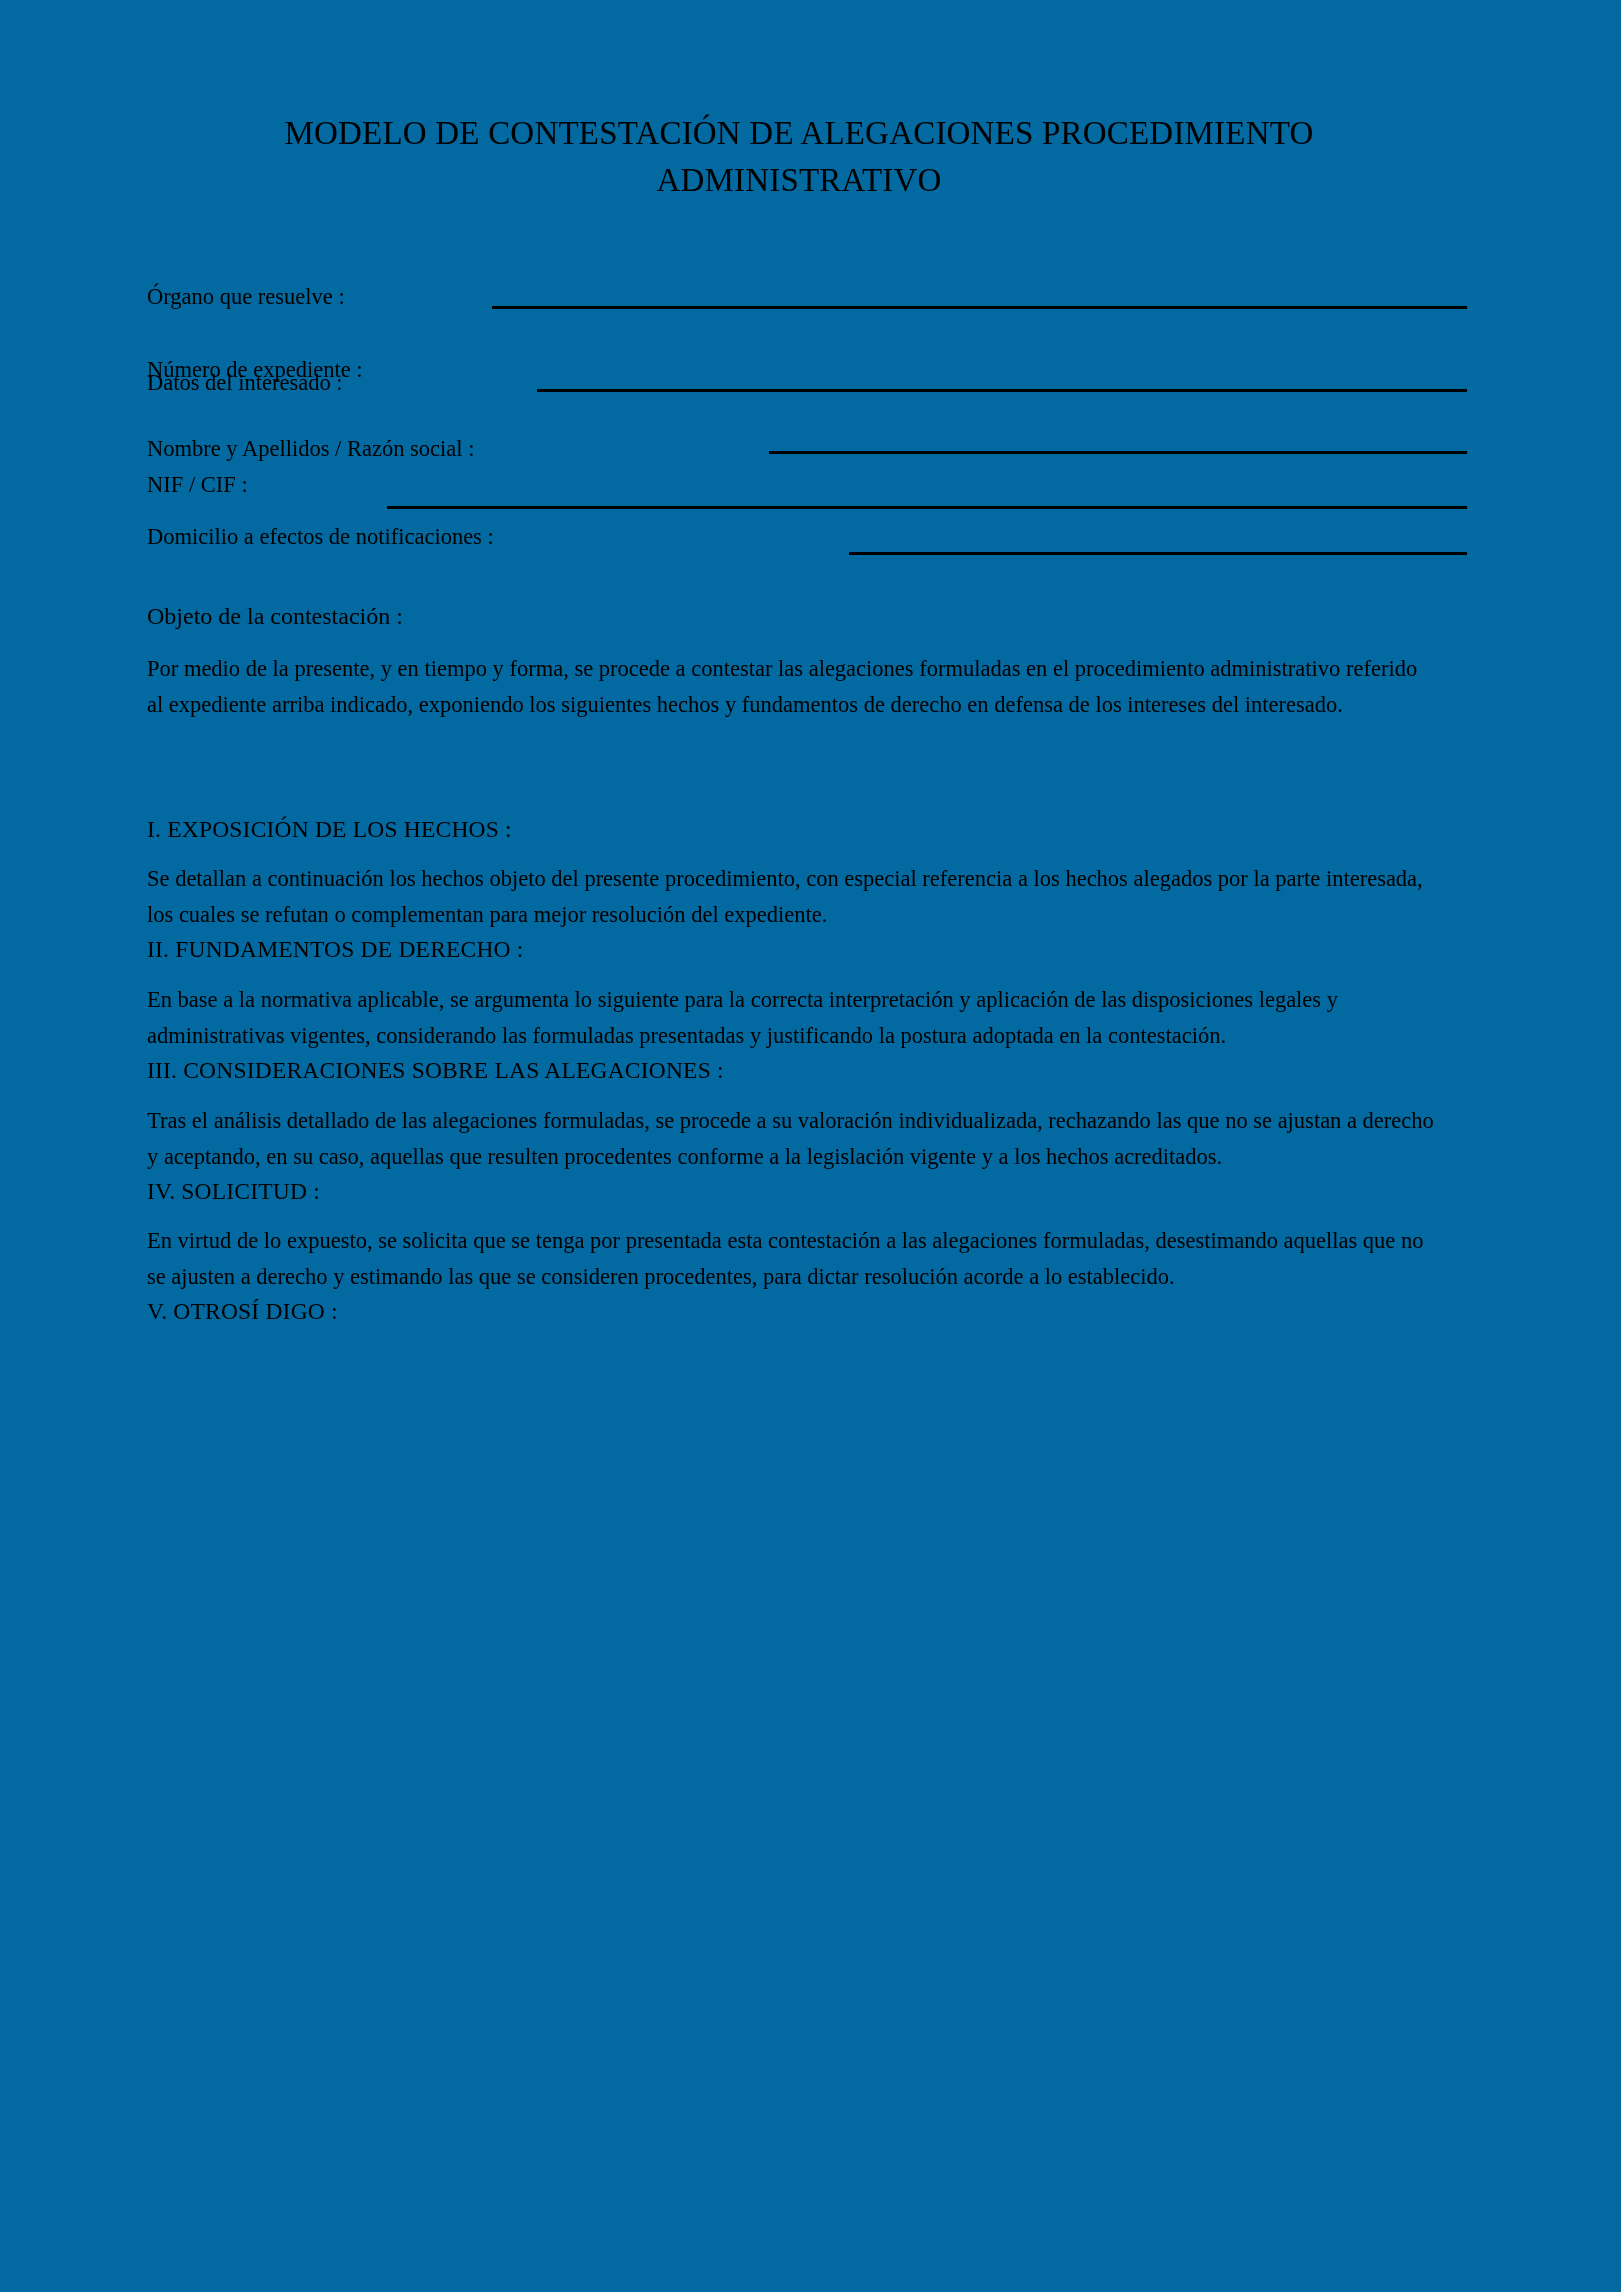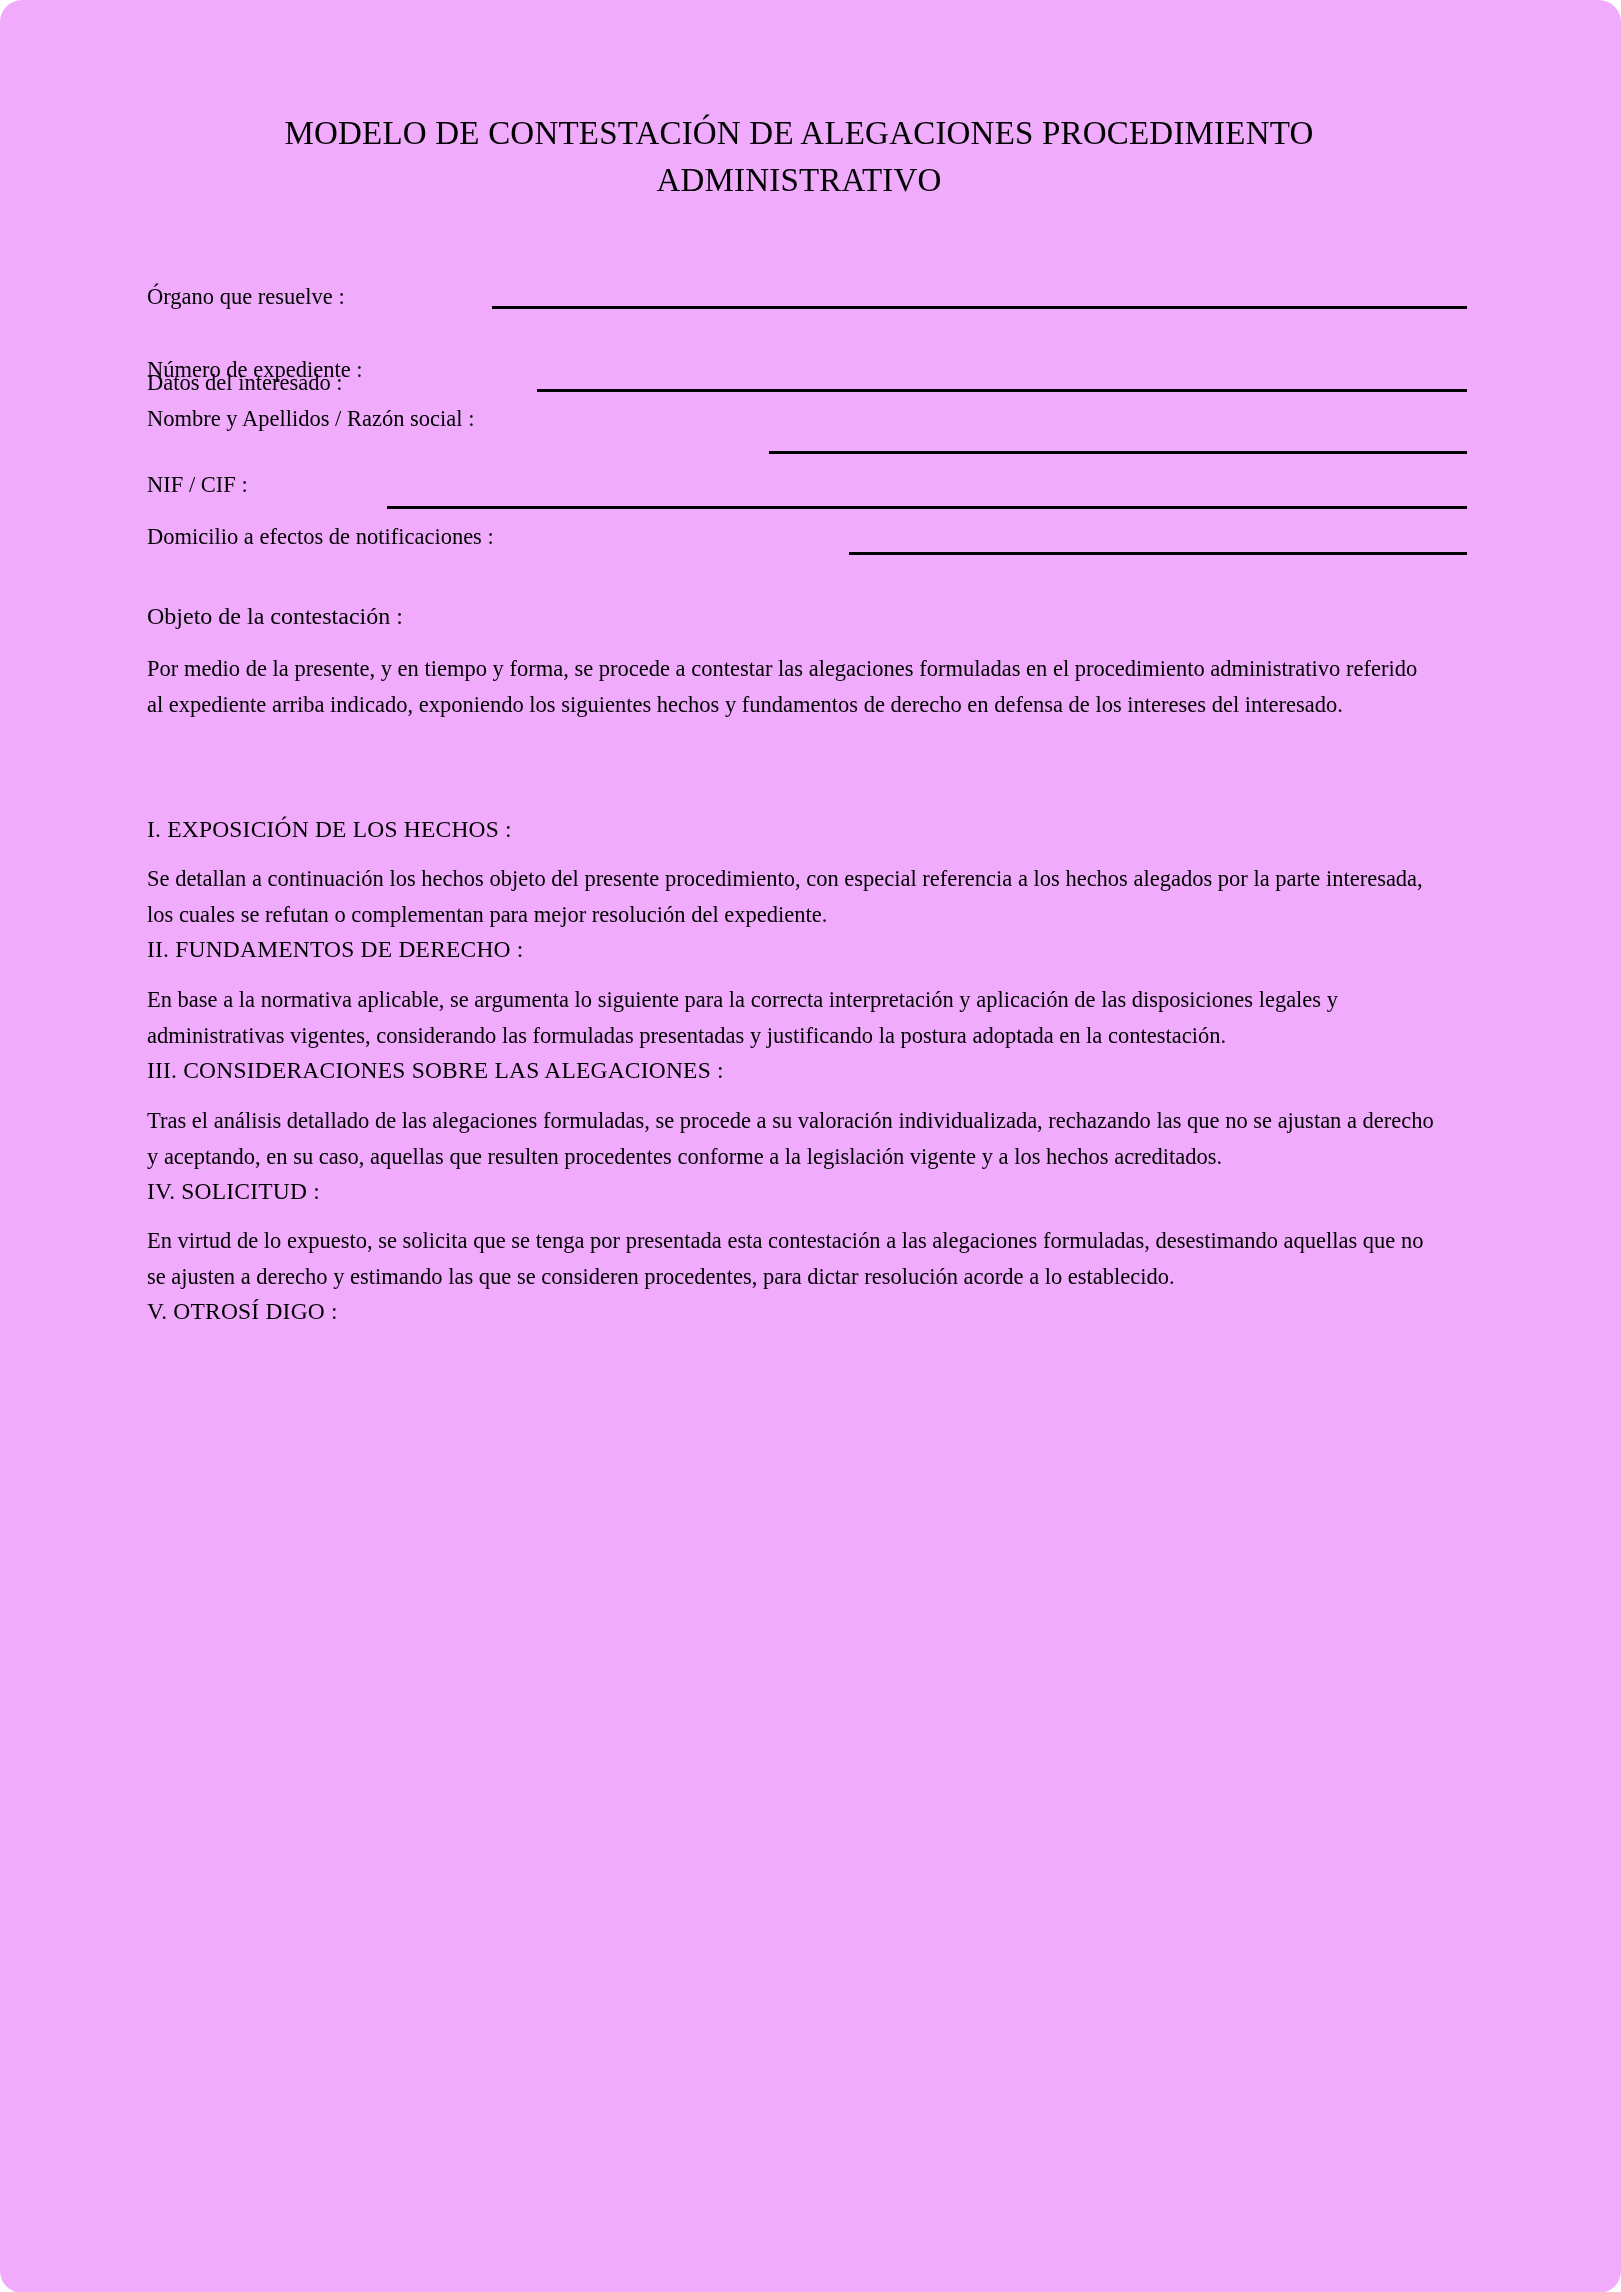--- a/index.html
+++ b/index.html
@@ -13,22 +13,21 @@
     height: 2293px;
     position: relative;
     font-family: "Liberation Serif", "DejaVu Serif", serif;
     color: #000000;
     overflow: hidden;
   }
 
   .page {
     position: absolute;
     inset: 0;
-    background: #f0abfc;
-    border-radius: 22px;
+    background: #0369a1;
   }
 
   
   .doc-title {
     position: absolute;
     left: 147px;
     top: 110px;
     width: 1304px;
     text-align: center;
     font-size: 33px;
@@ -97,21 +96,21 @@
 
   <div class="form-block">
 
     <span class="field-label" style="left:147px; top:282px;">Órgano que resuelve :</span>
     <span class="rule" style="left:492px; top:306px; width:975px;"></span>
 
     <span class="field-label" style="left:147px; top:355px;">Número de expediente :</span>
     <span class="field-label" style="left:147px; top:368px;">Datos del interesado :</span>
     <span class="rule" style="left:537px; top:389px; width:930px;"></span>
 
-    <span class="field-label" style="left:147px; top:404px;text-align:center;">Nombre y Apellidos / Razón social :</span>
+    <span class="field-label" style="left:147px; top:434px;text-align:center;">Nombre y Apellidos / Razón social :</span>
     <span class="rule" style="left:769px; top:451px; width:698px;"></span>
 
     <span class="field-label" style="left:147px; top:470px;text-align:right;">NIF / CIF :</span>
     <span class="rule" style="left:387px; top:506px; width:1080px;"></span>
 
     <span class="field-label" style="left:147px; top:522px;">Domicilio a efectos de notificaciones :</span>
     <span class="rule" style="left:849px; top:552px; width:618px;"></span>
 
   </div>
 

